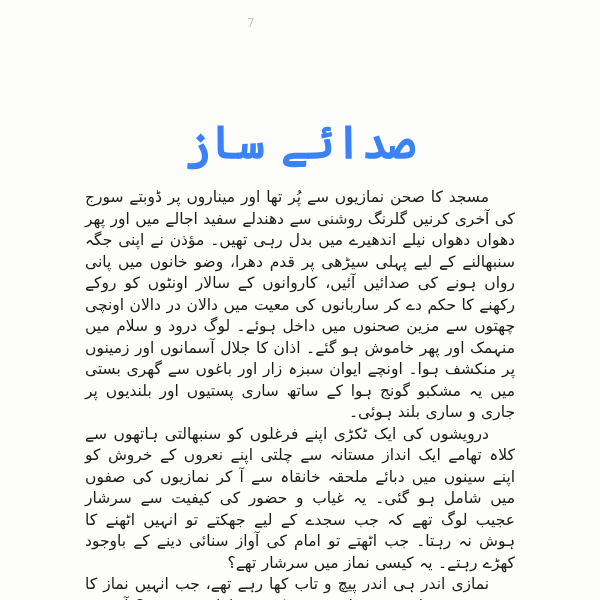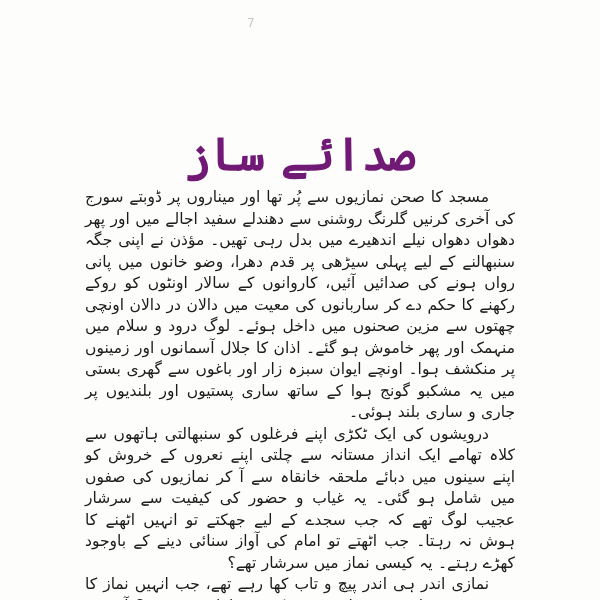--- a/index.html
+++ b/index.html
@@ -24,28 +24,28 @@
     font-size: 12px;
     color: #c6c6c6;
     direction: ltr;
     font-family: "DejaVu Sans", sans-serif;
   }
   .title {
     position: absolute;
     top: 110px;
     left: 0;
     right: 0;
-    margin: 12px;
+    margin: 0;
     text-align: center;
     direction: rtl;
     font-family: "DejaVu Serif", serif;
     font-weight: 700;
     font-size: 46px;
     line-height: 64px;
-    color: #701a75;
+    color: #3b82f6;
     letter-spacing: 1px;
   }
   .body-text {
     position: absolute;
     top: 187px;
     left: 85px;
     width: 430px;
     direction: rtl;
     unicode-bidi: embed;
     text-align: justify;

